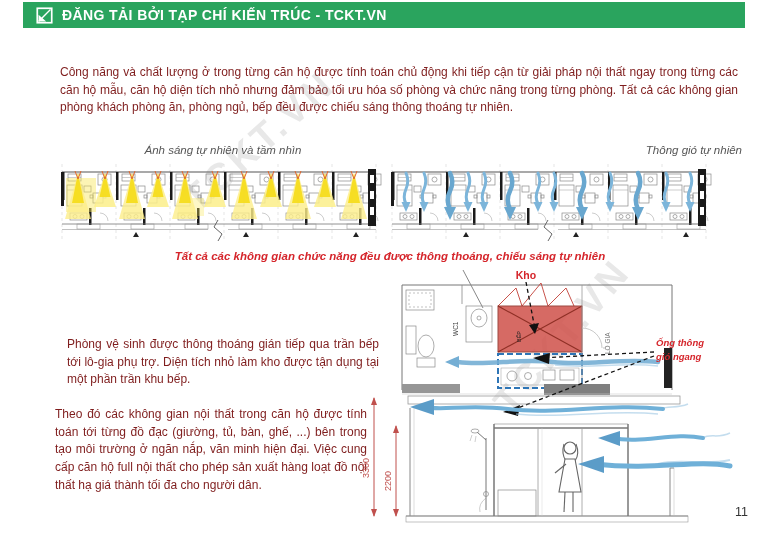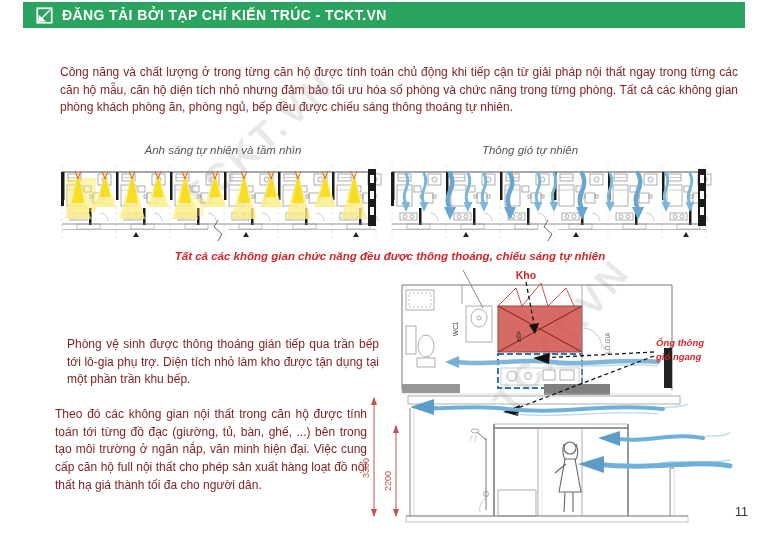--- a/index.html
+++ b/index.html
@@ -26,21 +26,21 @@
     color:#7f1d1d;
   }
   .p1{left:60px;top:64px;width:678px;}
   .p2{left:55px;top:336px;width:312px;margin-left:12px;}
   .p3{left:55px;top:406px;width:312px;}
   
   .figlabel{
     position:absolute;top:144px;width:330px;text-align:center;
     font-size:11.5px;font-style:italic;color:#555;
   }
-  .fl-left{left:58px;} .fl-right{left:365px;}
+  .fl-left{left:58px;} .fl-right{left:412px;text-align:right;}
   .caption{
     position:absolute;left:110px;top:250px;width:560px;text-align:center;
     font-size:11.5px;font-weight:bold;font-style:italic;color:#d5252b;
   }
   .plansvg{position:absolute;top:158px;width:330px;height:90px;}
   .ps-left{left:58px;} .ps-right{left:388px;}
   .rightfig{position:absolute;left:358px;top:268px;width:378px;height:258px;}
   
   .wm{
     position:absolute;font-size:38px;font-weight:bold;color:rgba(150,150,150,.22);

